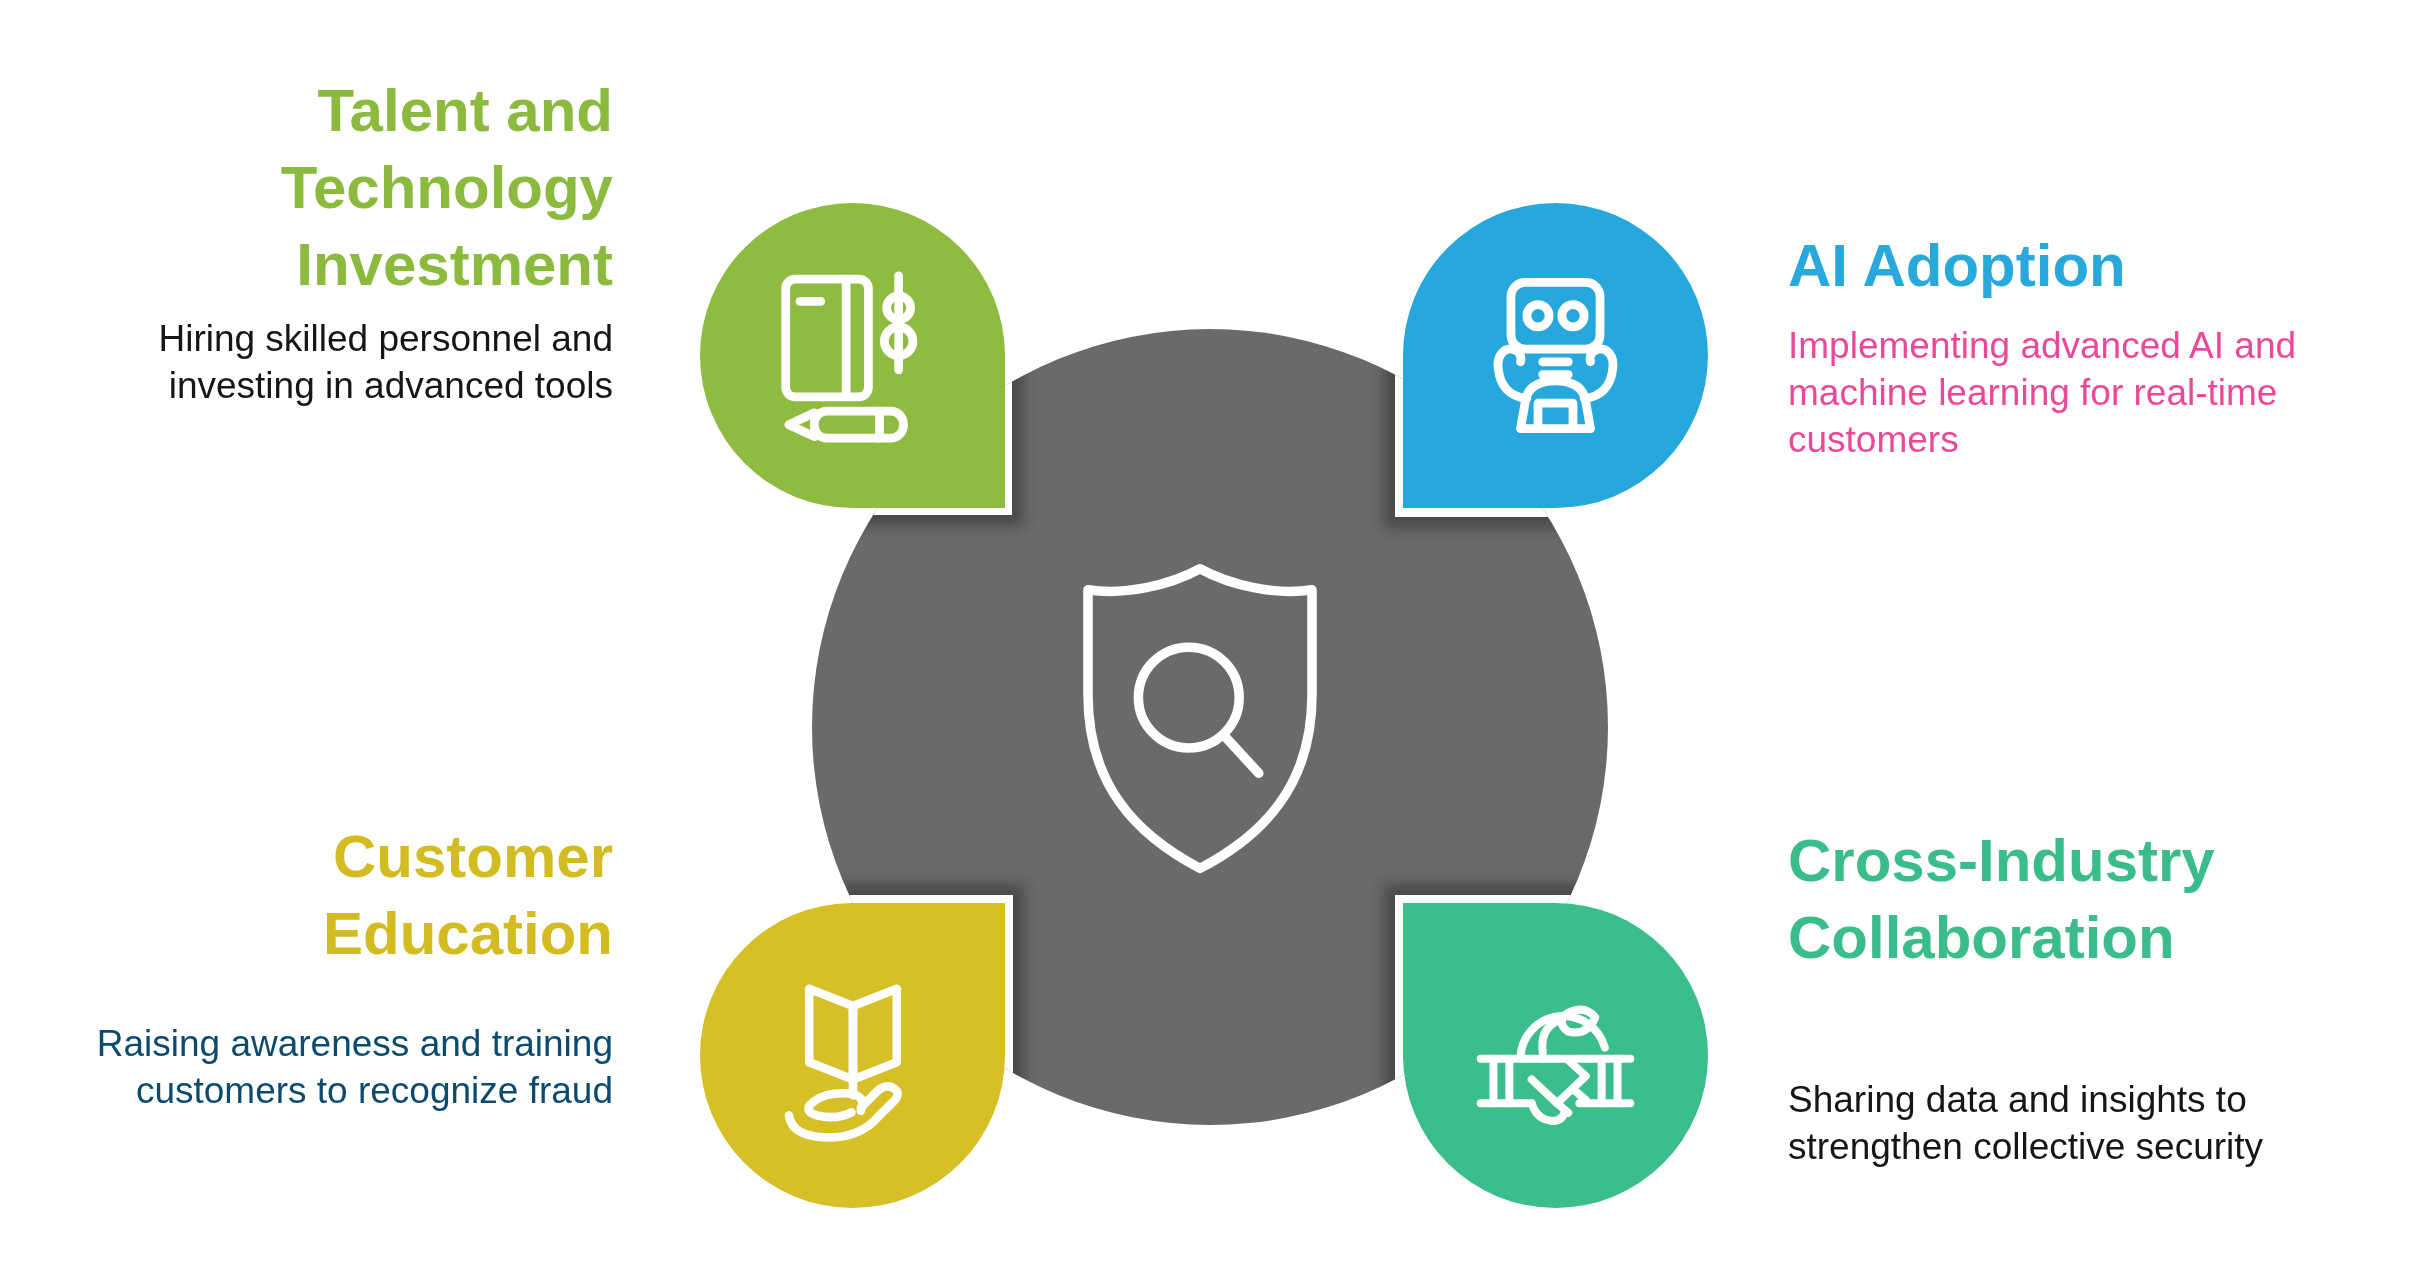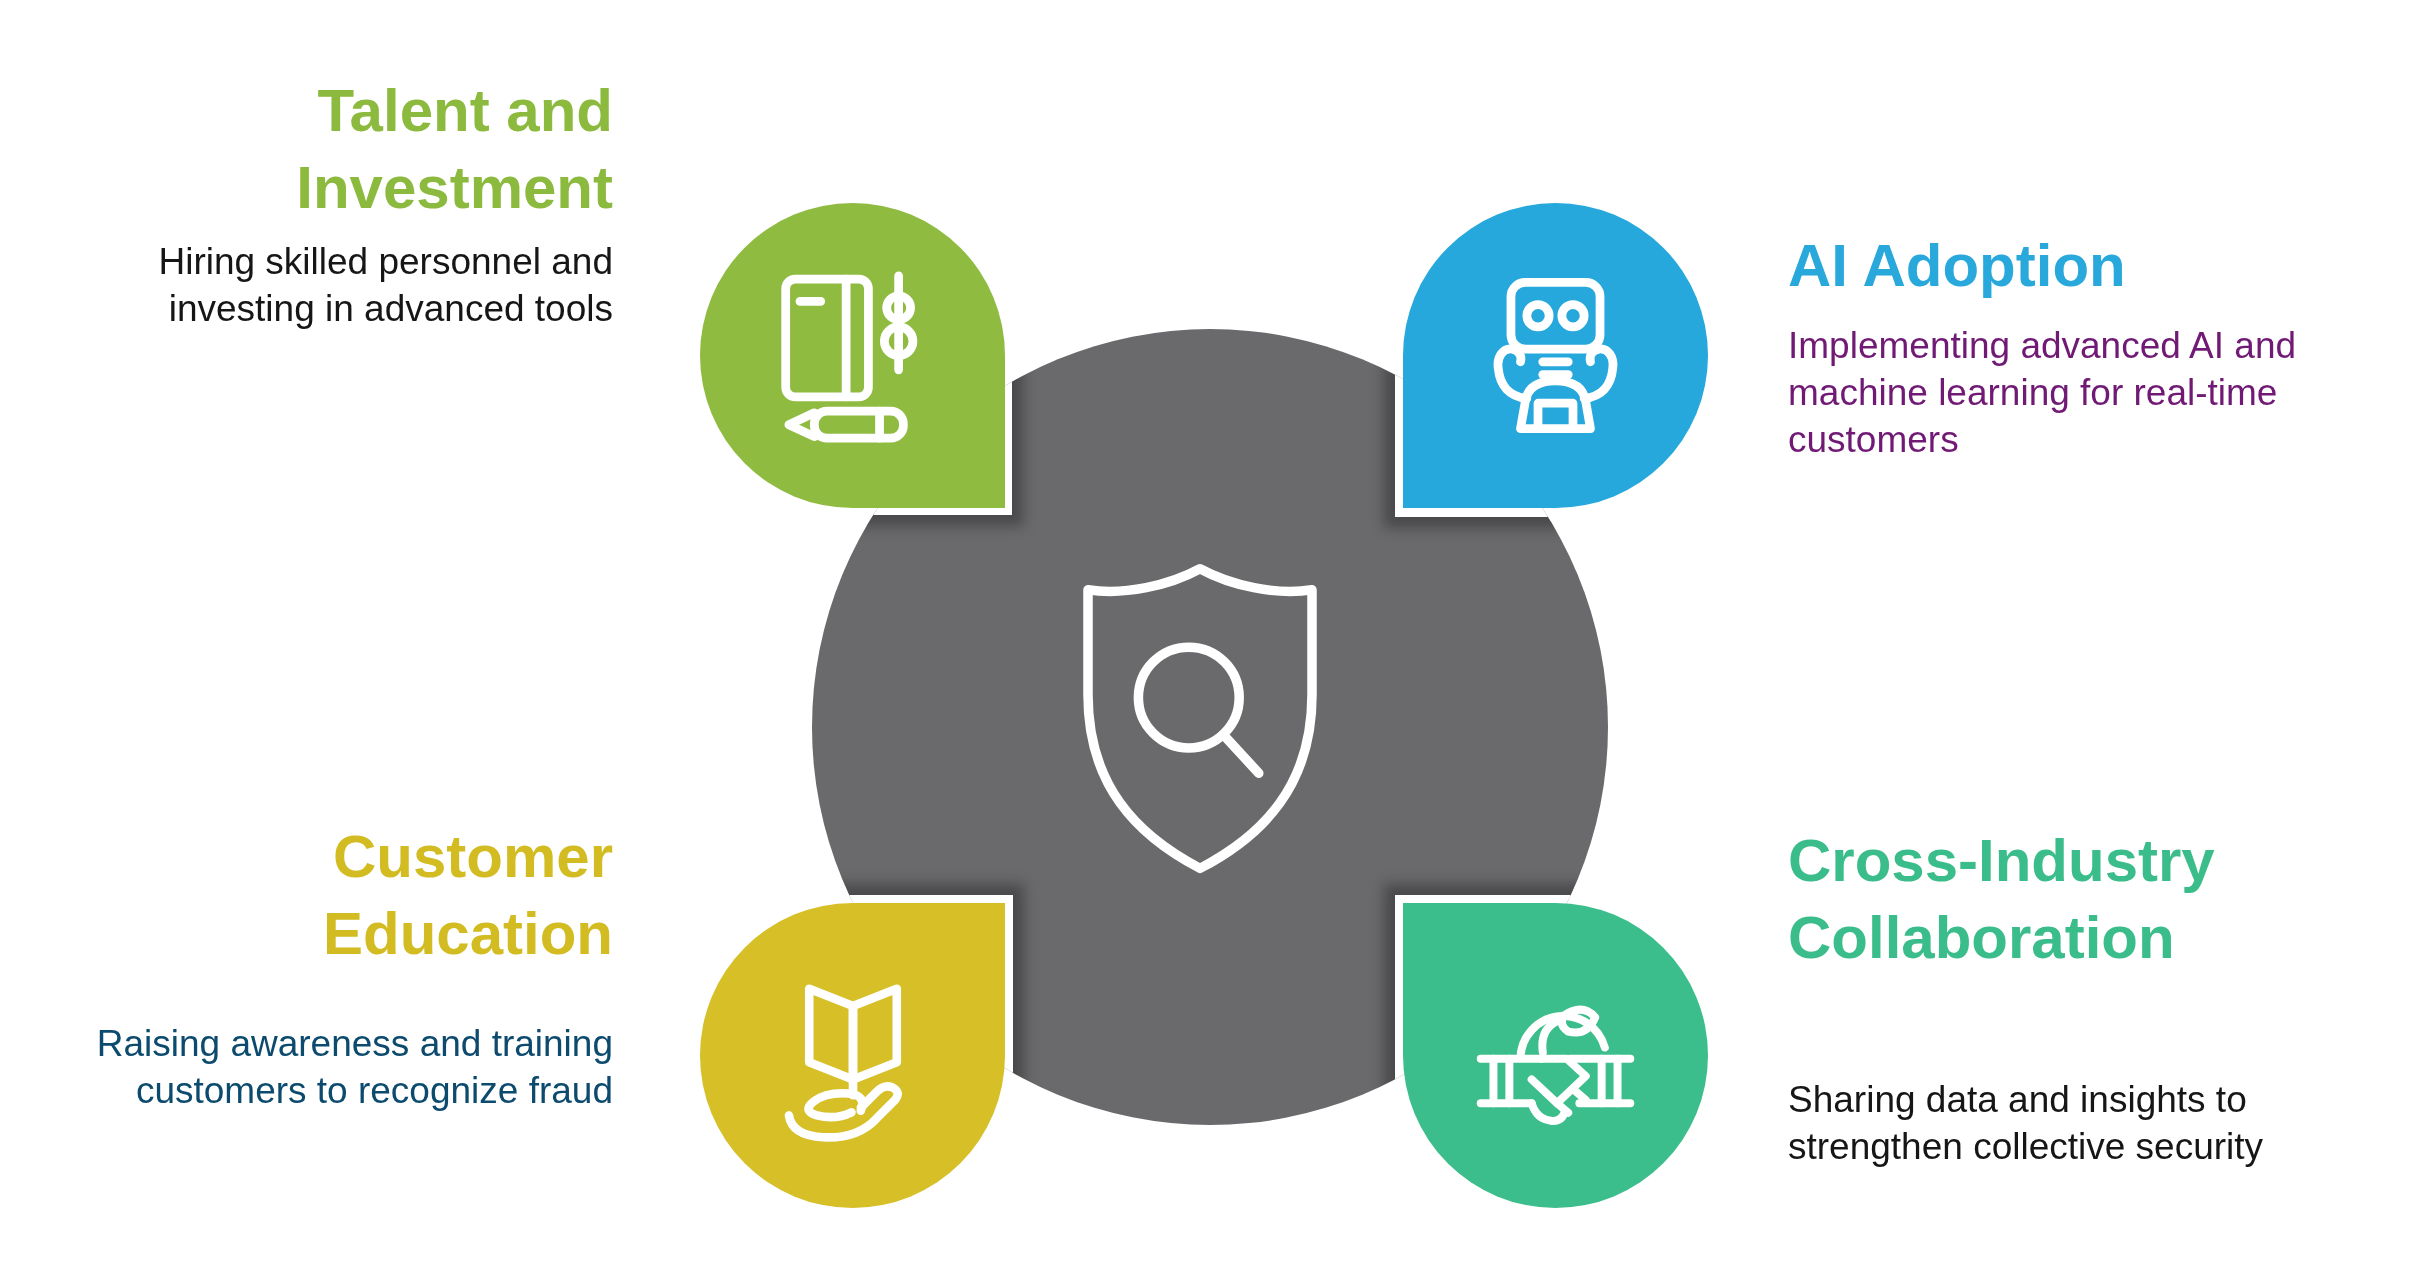--- a/index.html
+++ b/index.html
@@ -125,33 +125,34 @@
         <path d="M40,85 q3,10 12,11 q7,1 9,-6"></path>
         <path d="M56,85 l7,6"></path>
         <path d="M66,76 l8,7"></path>
       </g>
     </svg>
   </div>
 
   <div class="qblock tl right-align">
     <div class="qtitle" style="color: rgb(140, 186, 62);">
       <div>Talent and</div>
+      <div>Technology</div>
       <div>Investment</div>
     </div>
     <div class="qdesc" style="color: rgb(22, 22, 22);">
       <div>Hiring skilled personnel and</div>
       <div>investing in advanced tools</div>
     </div>
   </div>
 
   <div class="qblock tr left-align">
     <div class="qtitle" style="color: rgb(41, 168, 220);">
       <div>AI Adoption</div>
     </div>
-    <div class="qdesc" style="color: #701a75;">
+    <div class="qdesc" style="color: #ec4899;">
       <div>Implementing advanced AI and</div>
       <div>machine learning for real-time</div>
       <div>customers</div>
     </div>
   </div>
 
   <div class="qblock bl right-align">
     <div class="qtitle" style="color: rgb(210, 188, 34);">
       <div>Customer</div>
       <div>Education</div>

